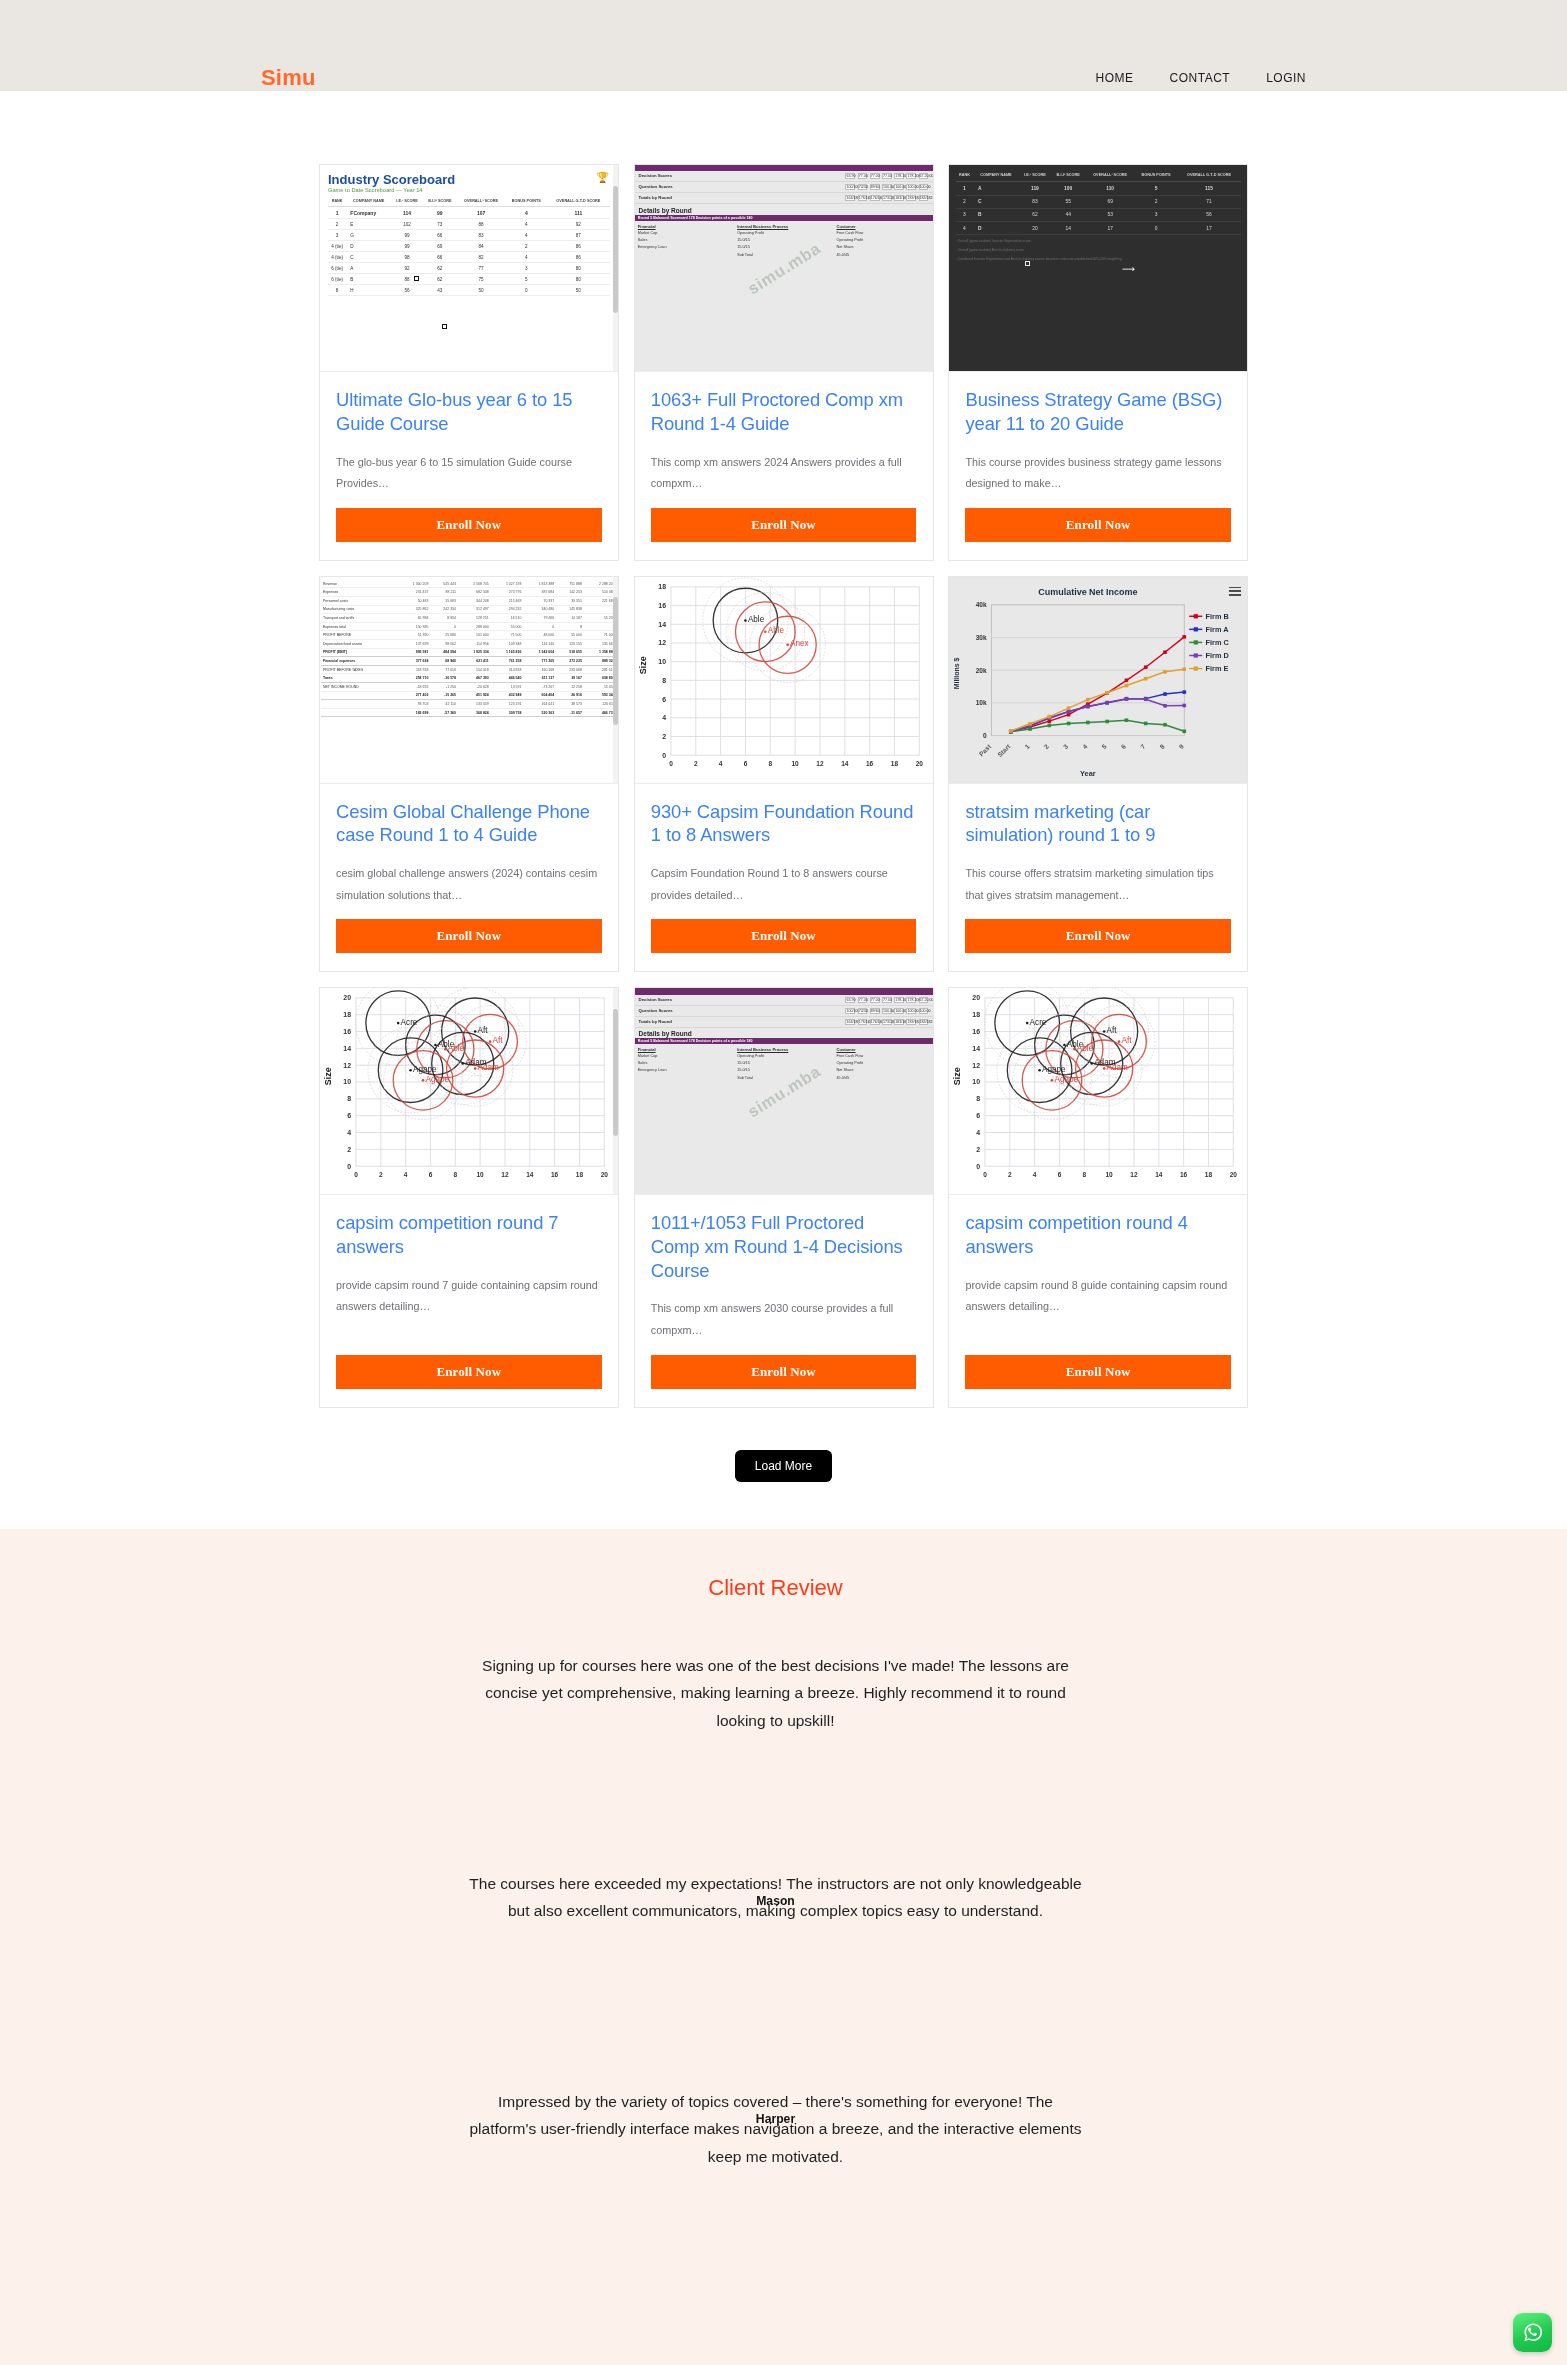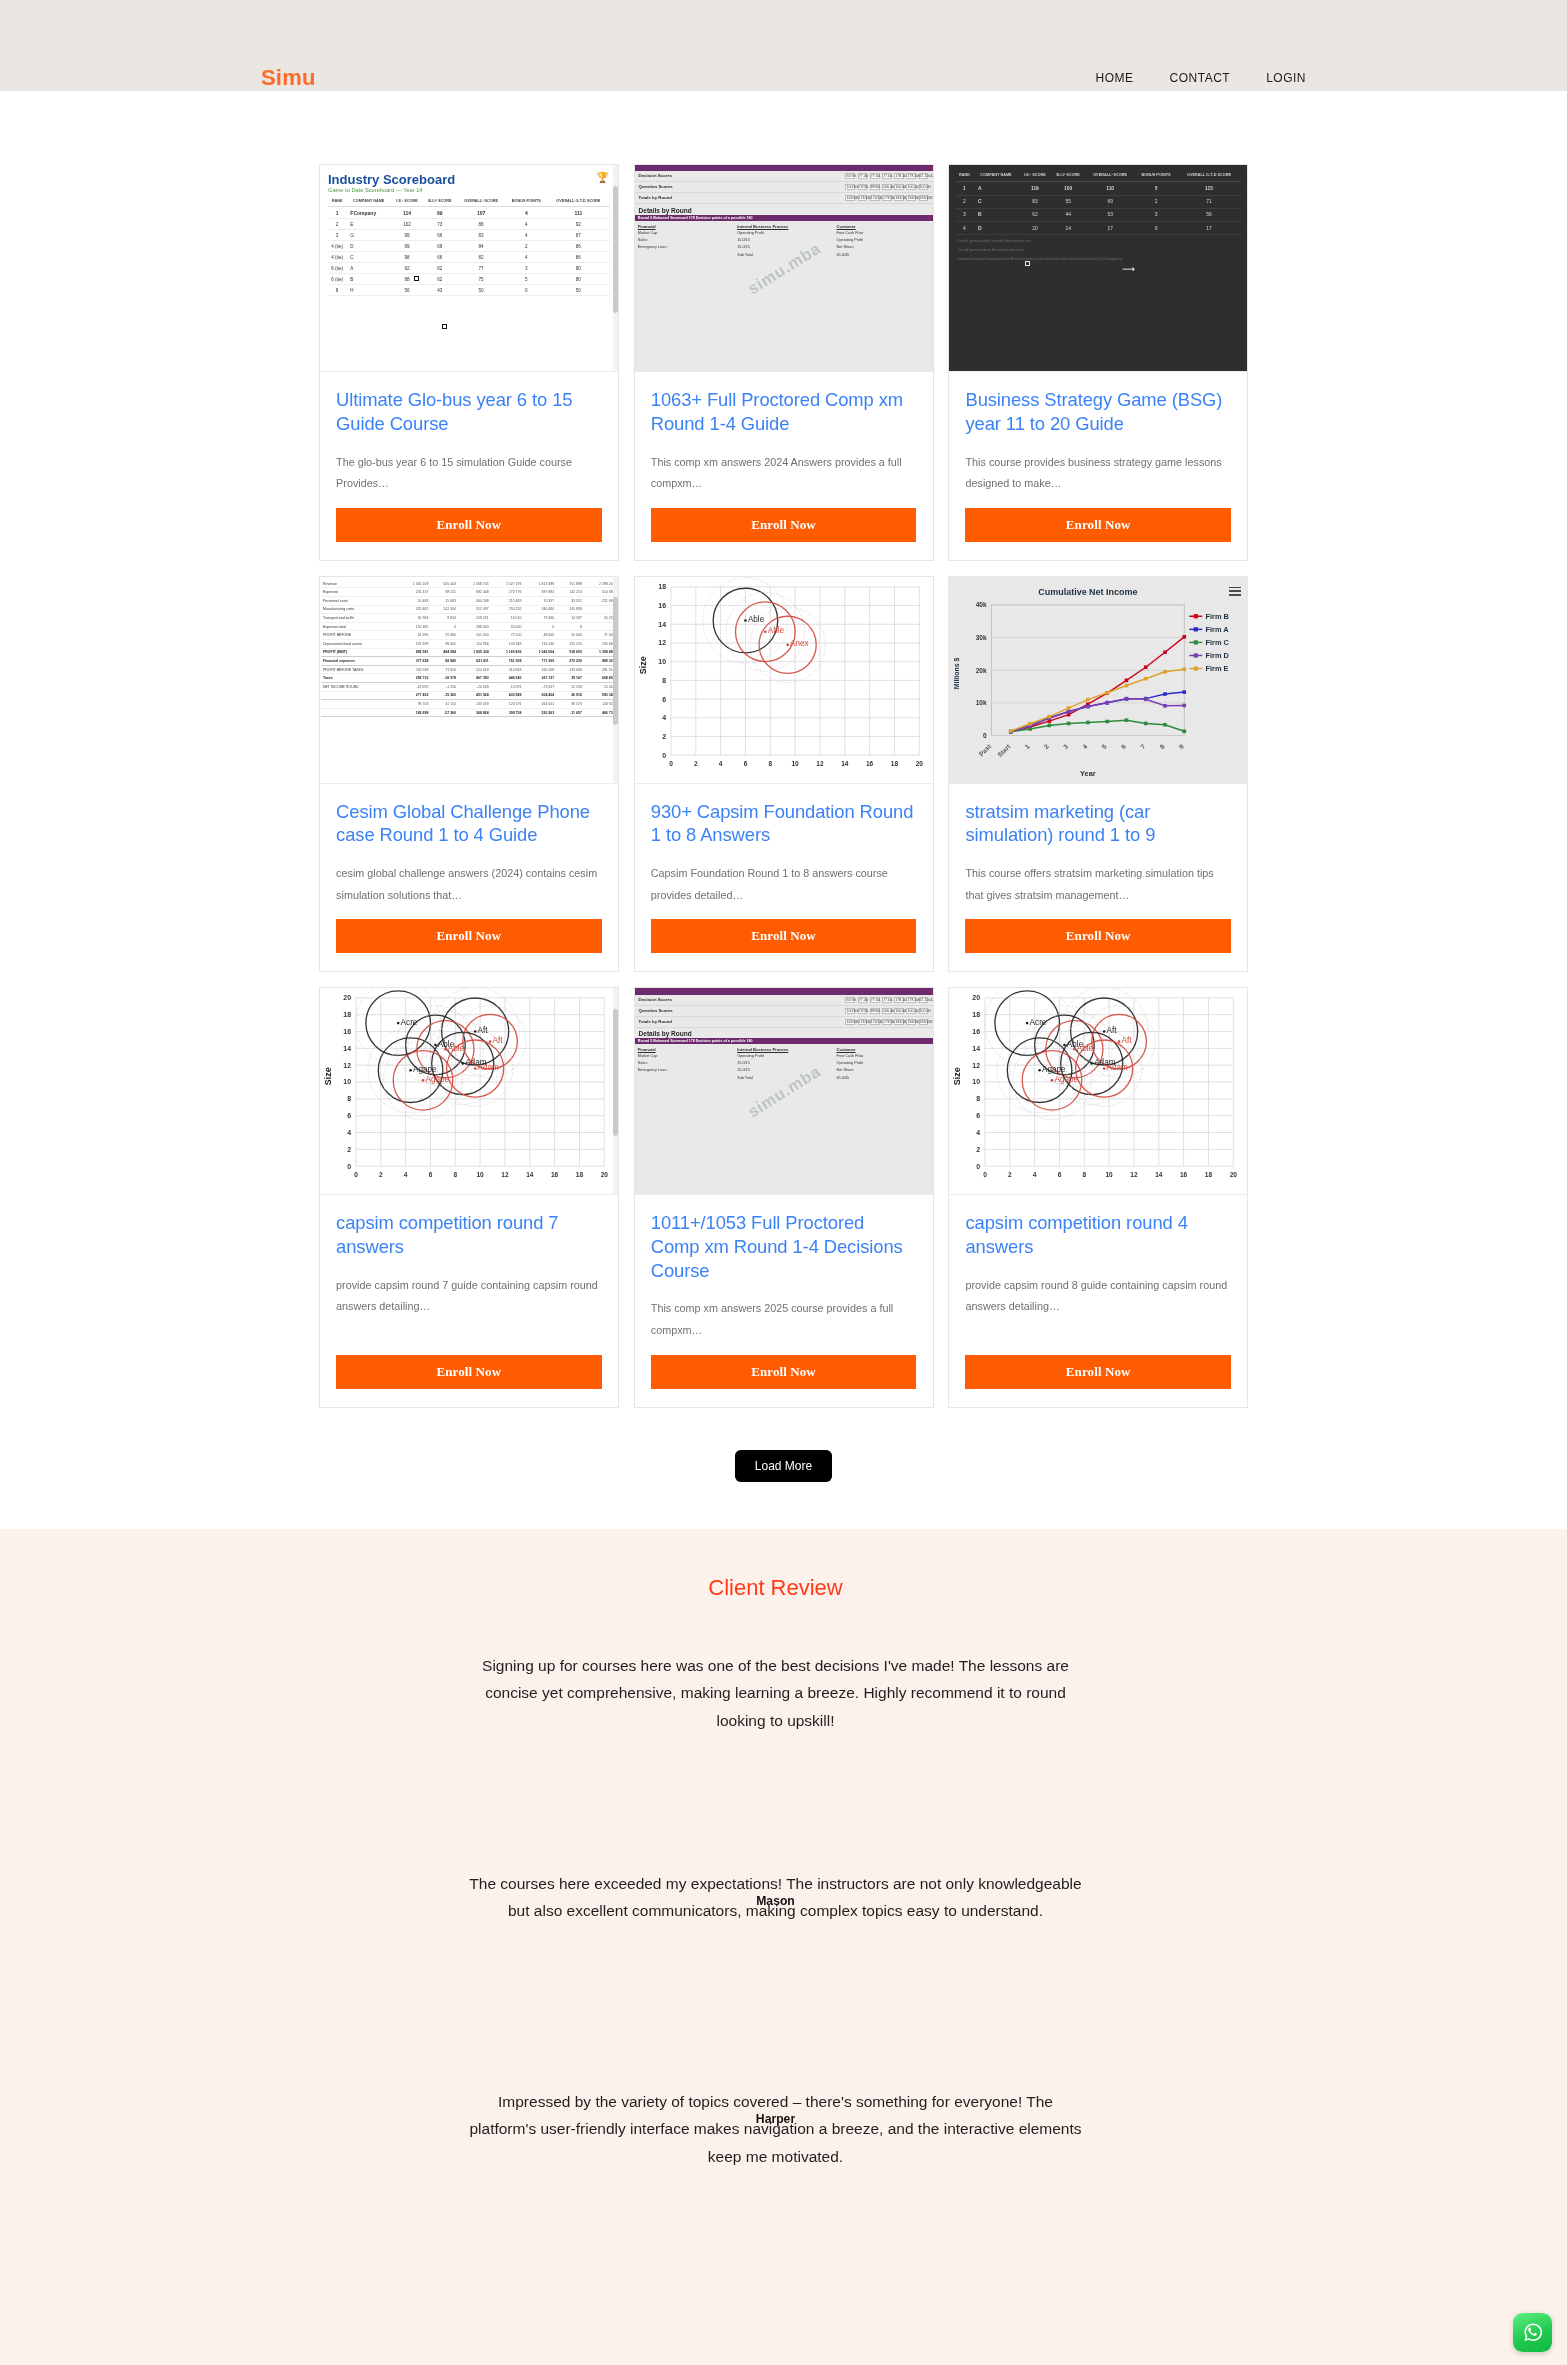--- a/index.html
+++ b/index.html
@@ -1044,21 +1044,21 @@
               <span>Operating Profit</span>
               <span>Net Share</span>
               <span>45.0/45</span>
             </div>
           </div>
           <div class="wm">simu.mba</div>
         </div>
       </div>
       <div class="card-body">
         <h3 class="card-title">1011+/1053 Full Proctored Comp xm Round 1-4 Decisions Course</h3>
-        <p class="card-desc">This comp xm answers 2025 course provides a full compxm…</p>
+        <p class="card-desc">This comp xm answers 2030 course provides a full compxm…</p>
         <button class="enroll-btn">Enroll Now</button>
       </div>
     </article>
 
     <article class="card">
       <div class="thumb">
         <div class="mini bub" id="bub5b-mount">
             <svg width="299" height="206" viewBox="0 0 366 252">
               <rect x="0" y="0" width="366" height="252" fill="#fff"></rect>
               <line x1="44" y1="12" x2="44" y2="218" stroke="#d8d8e0" stroke-width="1"></line>

